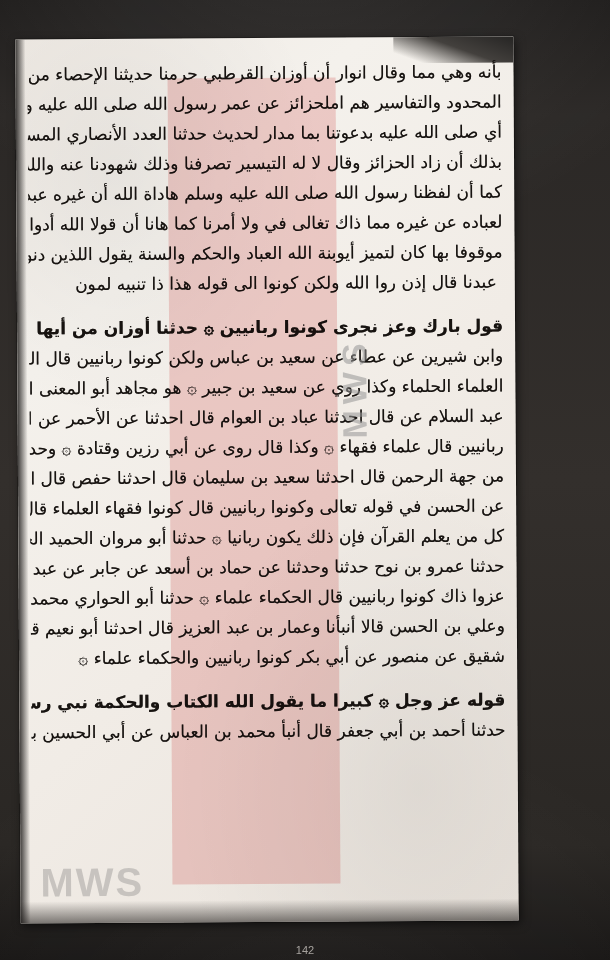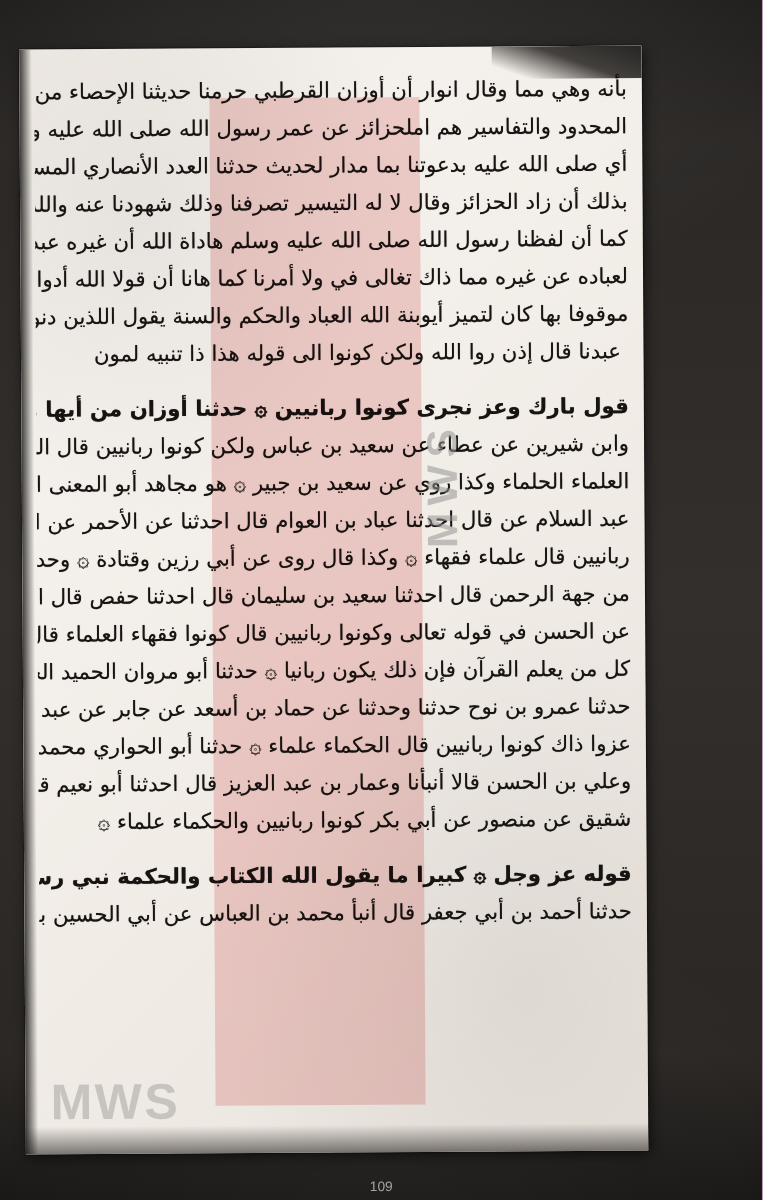--- a/index.html
+++ b/index.html
@@ -203,15 +203,15 @@
       <span class="line">حدثنا أحمد بن أبي جعفر قال أنبأ محمد بن العباس عن أبي الحسين بن طالب قال</span>
 
     </div>
 
     <div class="highlight"></div>
 
     <div class="watermark-vertical">MWS</div>
     <div class="watermark-bottom">MWS</div>
   </div>
 
-  <div class="page-number">109</div>
+  <div class="page-number">142</div>
 
 </div>
 
 </body></html>

